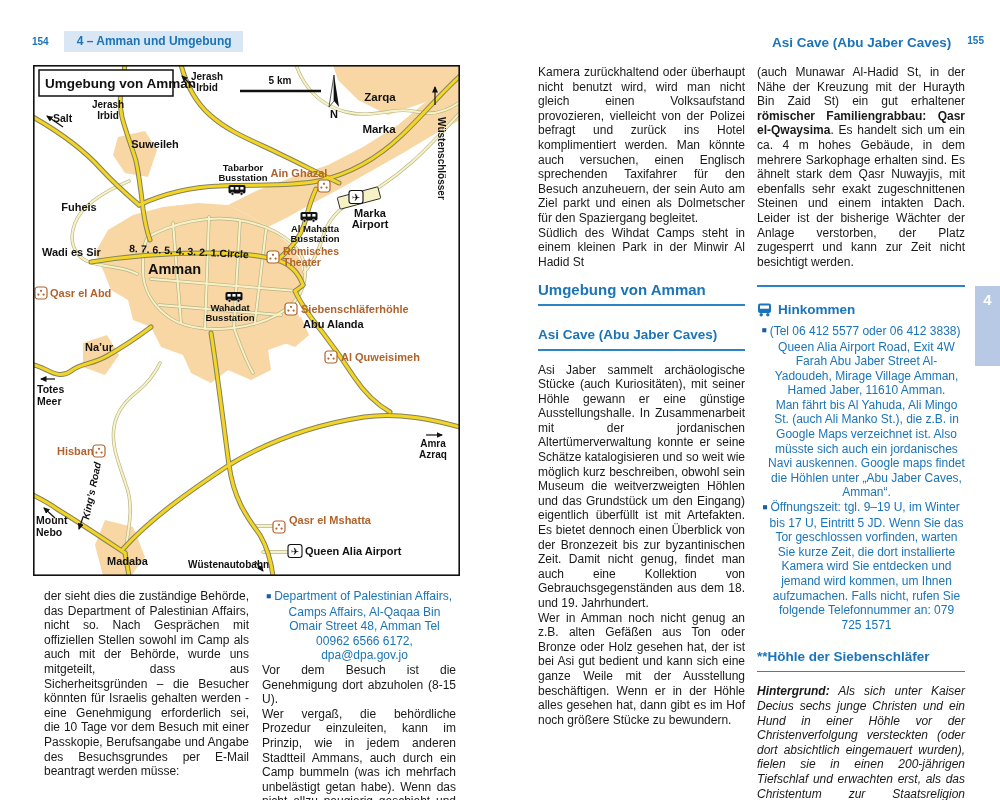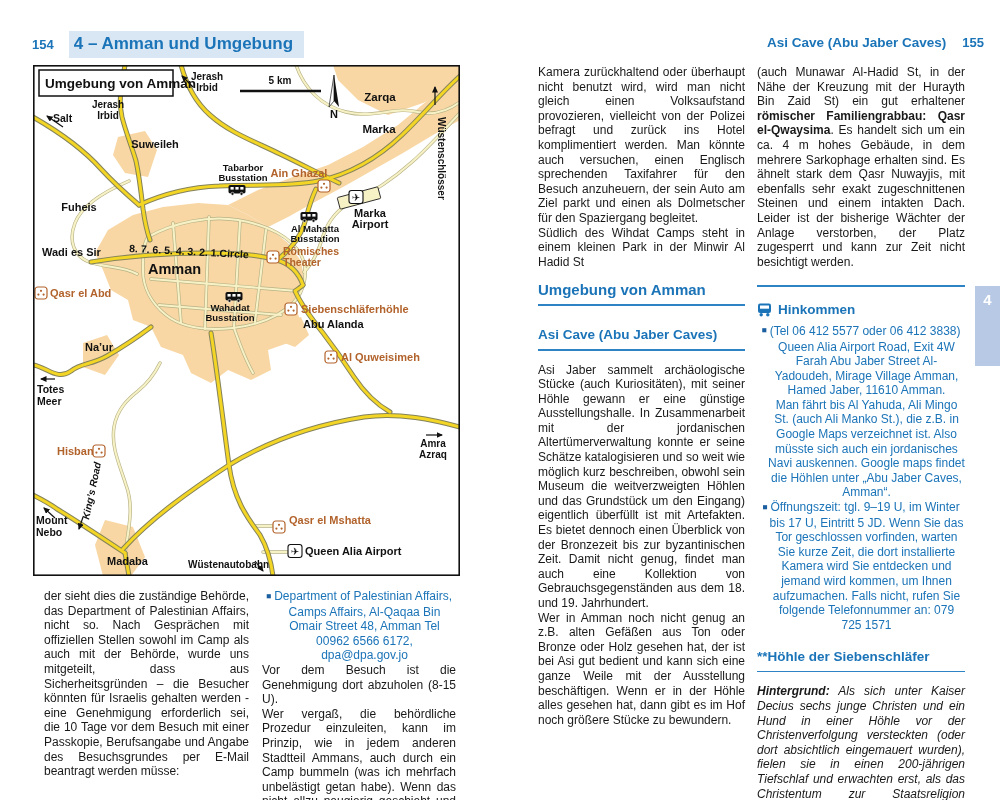--- a/index.html
+++ b/index.html
@@ -1,22 +1,22 @@
 <!DOCTYPE html>
 <html><head>
 <meta charset="utf-8">
 <style>
   html,body{margin:0;padding:0;}
   body{width:1000px;height:800px;background:#fff;position:relative;
        font-family:"Liberation Sans",sans-serif;color:#191919;overflow:hidden;}
   .abs{position:absolute;}
   .hdr-left{left:32px;top:31px;display:flex;align-items:center;gap:15px;}
-  .hdr-num{font-weight:bold;color:#1b74b8;font-size:13px;}
-  .hdr-badge{background:#d9e6f4;color:#1b74b8;font-weight:bold;font-size:17px;
-             padding:3px 11px 4px 5px;}
+  .hdr-num{font-weight:bold;color:#1b74b8;font-size:10px;}
+  .hdr-badge{background:#d9e6f4;color:#1b74b8;font-weight:bold;font-size:12px;
+             padding:3px 11px 4px 13px;}
   .hdr-right{left:538px;top:35px;width:446px;display:flex;justify-content:flex-end;gap:16px;}
   .hdr-title{font-weight:bold;color:#1b74b8;font-size:13.5px;}
   .chapter-tab{left:975px;top:286px;width:25px;height:80px;background:#b7c9e5;
                color:#fff;font-weight:bold;font-size:15px;text-align:center;padding-top:5px;box-sizing:border-box;}
   .col{font-size:12px;line-height:14.6px;}
   .jp{text-align:justify;margin:0;}
   .lp{text-align:center;margin:0;}
   .bluetext{color:#1b74b8;}
   .bullet{color:#1b5fa0;font-size:8.5px;position:relative;top:-1.5px;padding-right:3px;}
   .li{padding-left:11px;text-indent:-11px;margin:0;}

